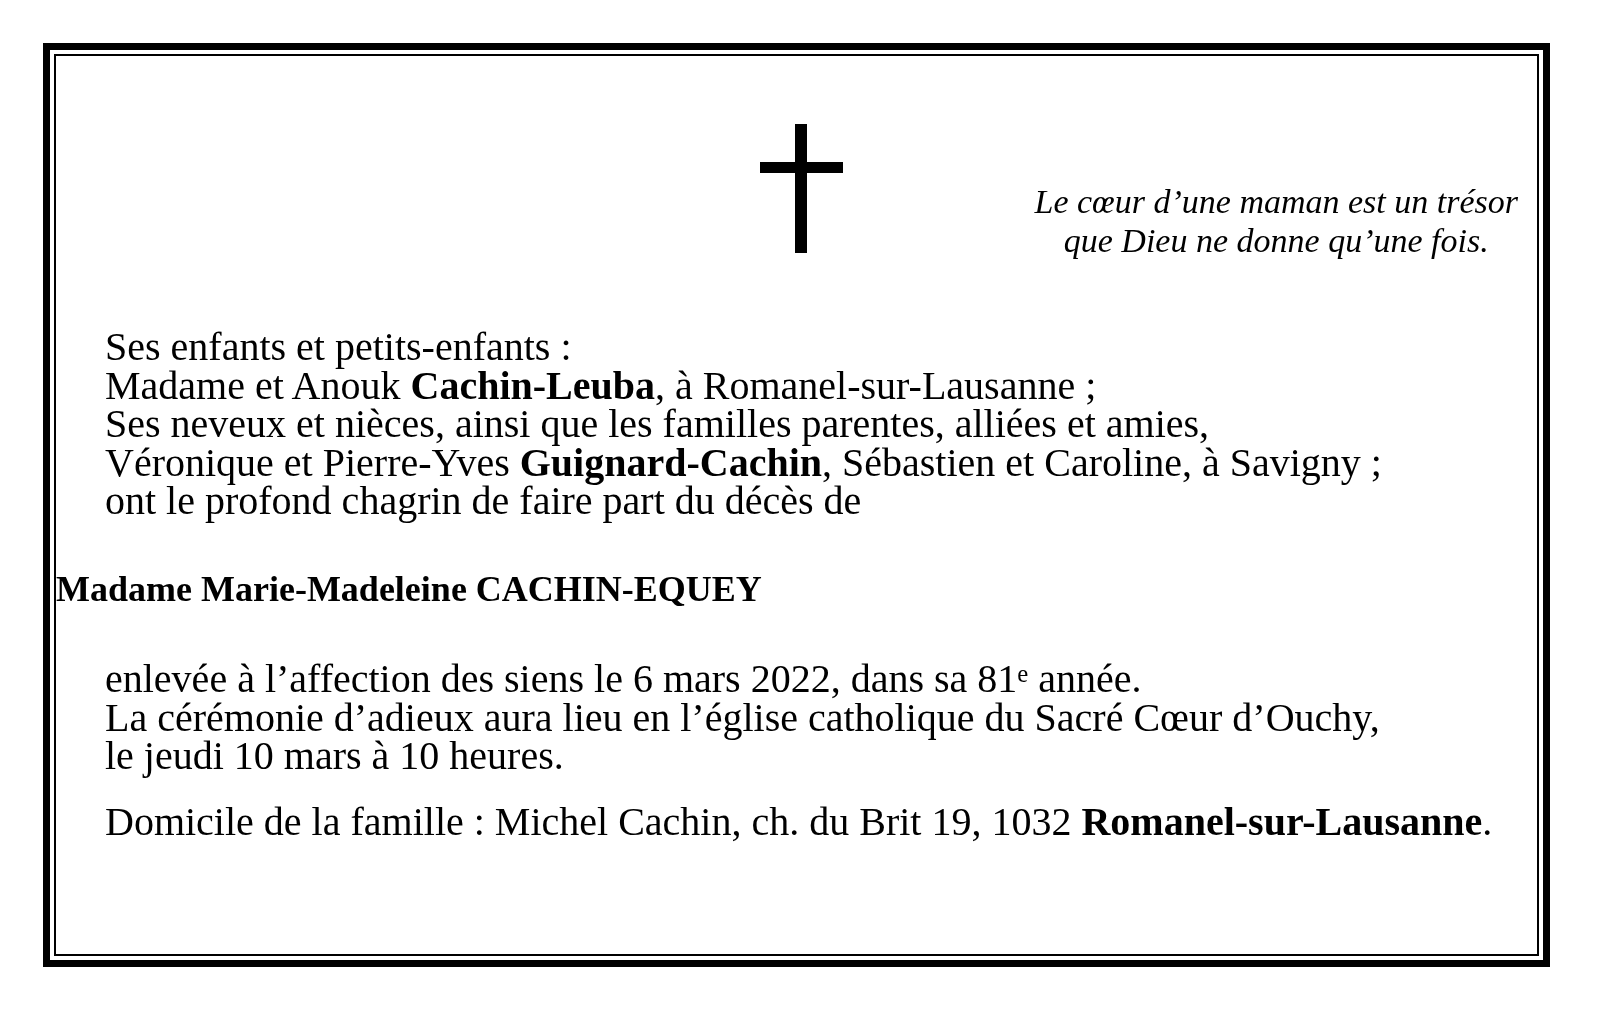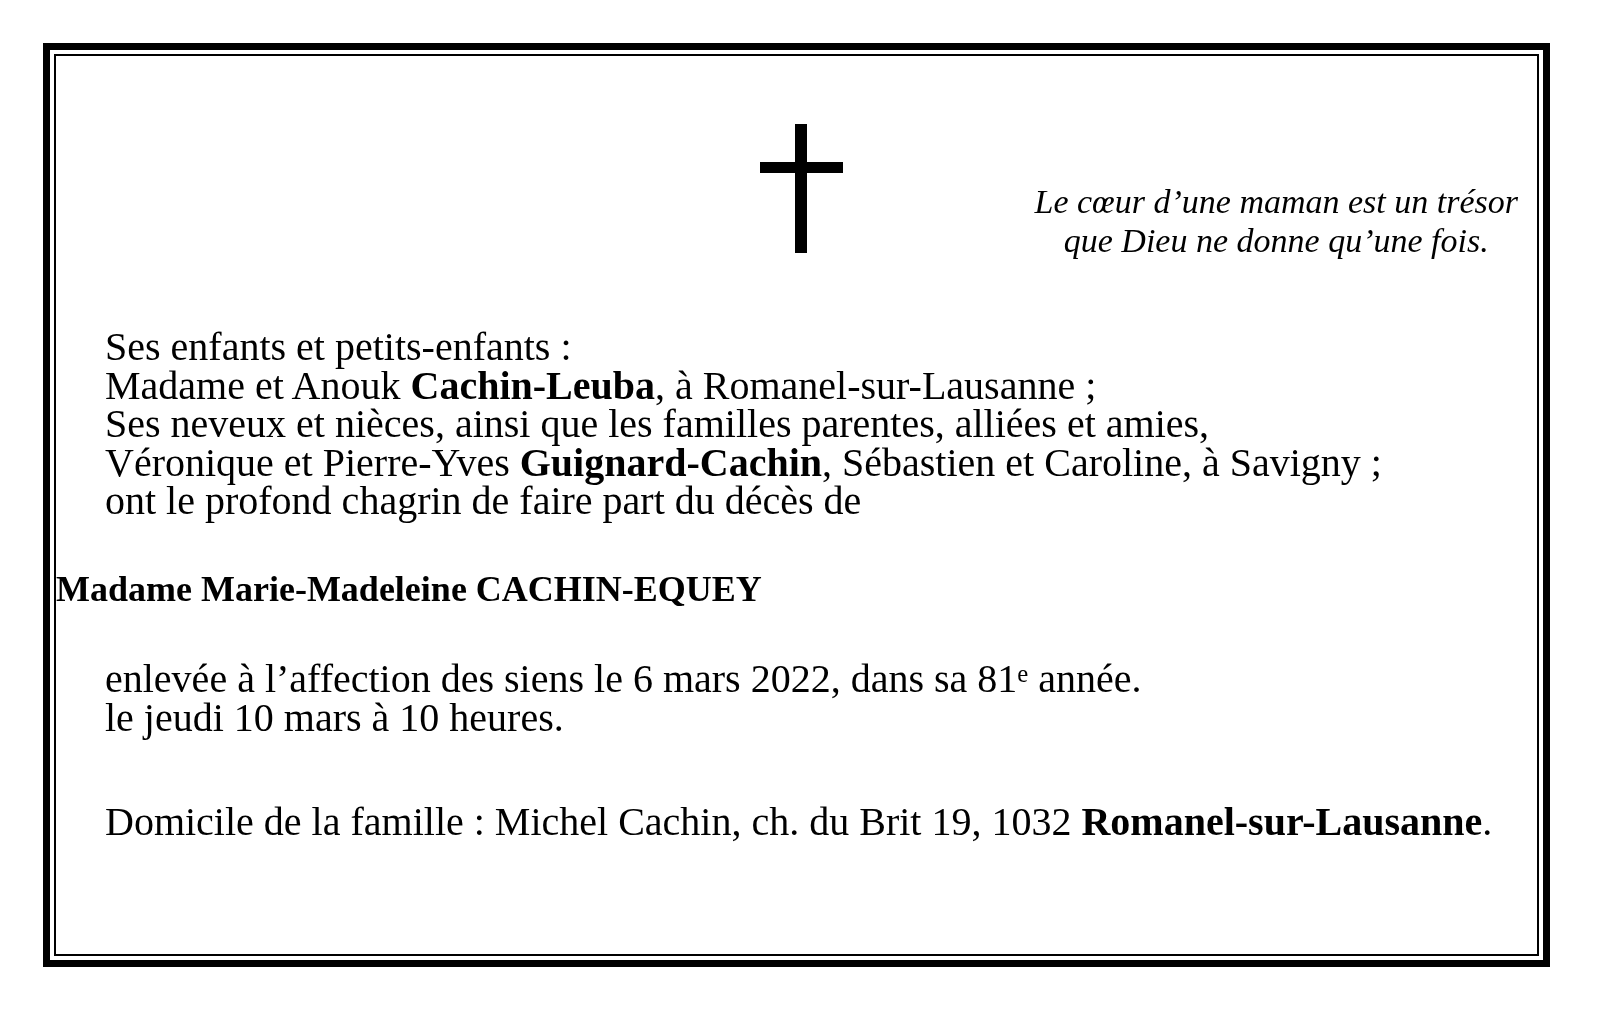--- a/index.html
+++ b/index.html
@@ -119,20 +119,21 @@
           <div><span>Madame et Anouk </span><span style="font-weight: bold;">Cachin-Leuba</span><span>, à Romanel-sur-Lausanne ;</span></div>
           <div><span>Ses neveux et nièces, ainsi que les familles parentes, alliées et amies,</span></div>
           <div><span>Véronique et Pierre-Yves </span><span style="font-weight: bold;">Guignard-Cachin</span><span>, Sébastien et Caroline, à Savigny ;</span></div>
           <div><span>ont le profond chagrin de faire part du décès de</span></div>
         </div>
 
       <div class="deceased-name">Madame Marie-Madeleine CACHIN-EQUEY</div>
 
       <div class="para para-details">
           <div><span>enlevée à l’affection des siens le 6 mars 2022, dans sa 81</span><sup class="ord">e</sup><span> année.</span></div>
+          <div><span>La cérémonie d’adieux aura lieu en l’église catholique du Sacré Cœur d’Ouchy,</span></div>
           <div><span>le jeudi 10 mars à 10 heures.</span></div>
         </div>
 
       <div class="para para-domicile">
           <div><span>Domicile de la famille : Michel Cachin, ch. du Brit 19, 1032 </span><span style="font-weight: bold;">Romanel-sur-Lausanne</span><span>.</span></div>
         </div>
 
     </div>
   </div>
 </div>

